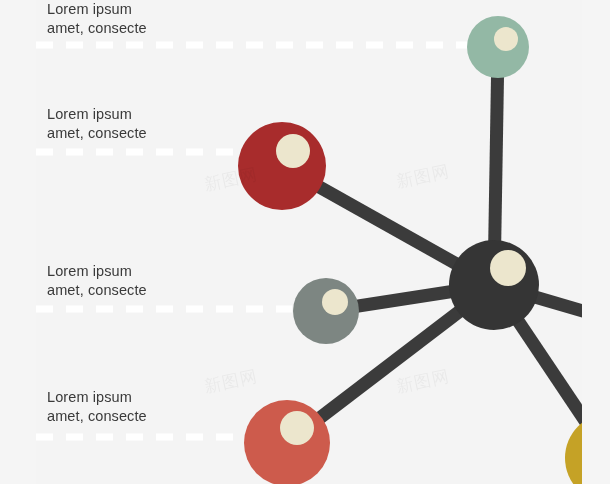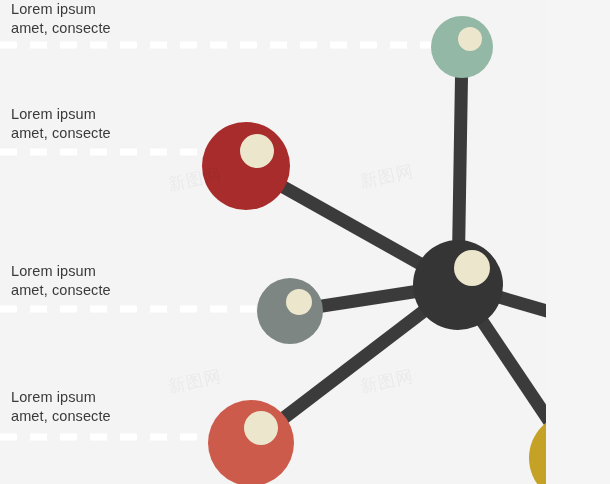--- a/index.html
+++ b/index.html
@@ -12,20 +12,21 @@
     background: #f5f5f5;
     font-family: "Liberation Sans", sans-serif;
     overflow: hidden;
   }
   #canvas {
     position: relative;
     width: 546px;
     height: 484px;
     background: #f4f4f4;
     overflow: hidden;
+    margin-left: 36px;
   }
   .bg-svg {
     position: absolute;
     top: 0; left: 0;
     width: 610px;
     height: 484px;
   }
   .label-block {
     position: absolute;
     left: 11px;

